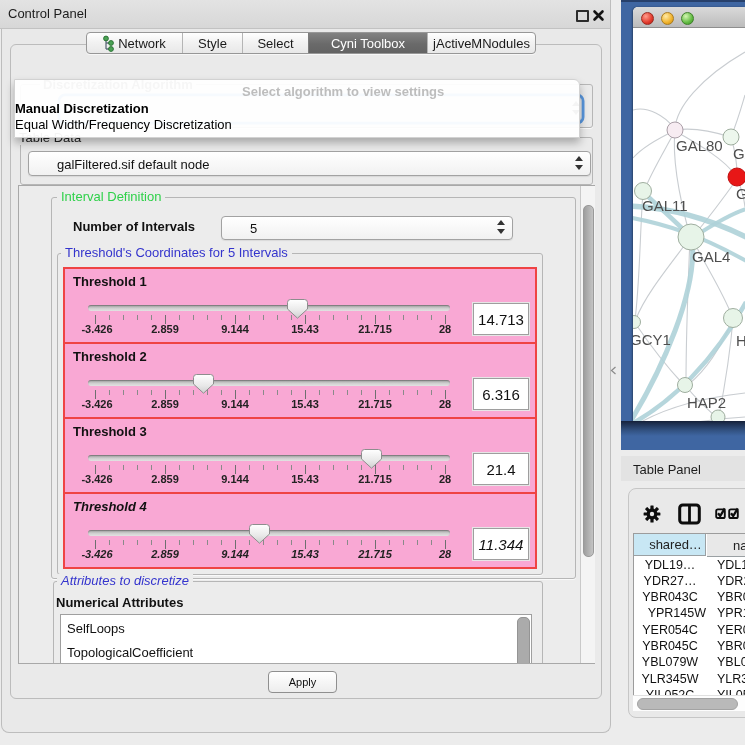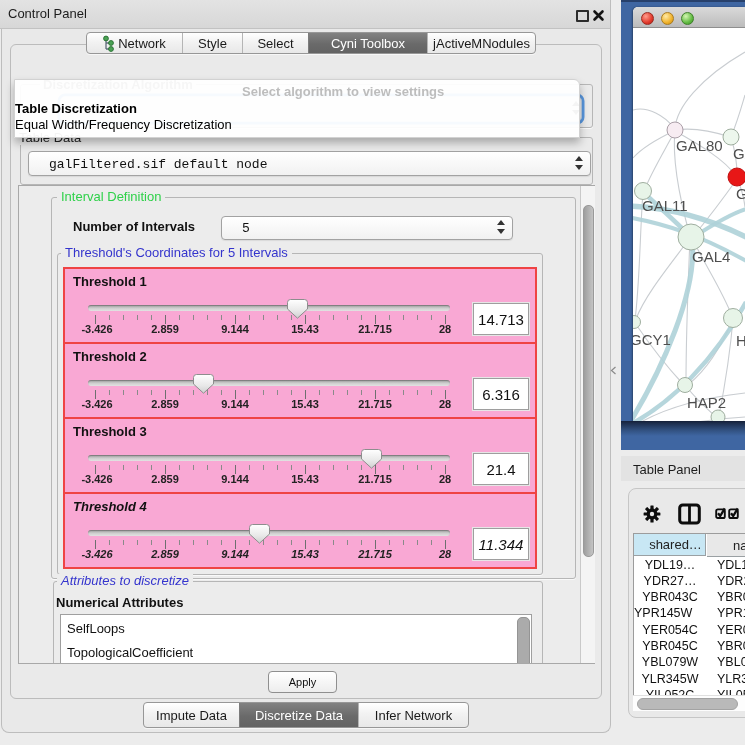--- a/index.html
+++ b/index.html
@@ -6,21 +6,21 @@
 #app{position:absolute;left:0;top:0;width:745px;height:745px;overflow:hidden;}
 .abs{position:absolute;}
 .seg{display:flex;border:1px solid #979797;border-radius:4px;background:linear-gradient(#ffffff,#f2f2f2 45%,#e8e8e8);box-shadow:0 1px 0 rgba(255,255,255,.6);}
 .seg span{display:flex;align-items:center;justify-content:center;color:#1a1a1a;border-left:1px solid #b5b5b5;white-space:nowrap;}
 .seg span:first-child{border-left:none;border-radius:3px 0 0 3px;}
 .seg span:last-child{border-radius:0 3px 3px 0;}
 .seg span.sel{background:linear-gradient(#828282,#6a6a6a 55%,#636363);color:#fff;border-left-color:#7c7c7c;}
 .gbox{position:absolute;border:1px solid #b6b6b6;border-radius:3px;box-shadow:inset 0 0 0 0px #fff, 0 1px 0 rgba(255,255,255,.7);}
 .glab{position:absolute;background:#ececec;padding:0 4px;font-size:13px;line-height:14px;}
 .combo{position:absolute;background:linear-gradient(#ffffff,#f1f1f1);border:1px solid #a2a2a2;border-radius:4px;font-size:13px;color:#111;box-shadow:0 1px 1px rgba(0,0,0,.08);}
-.combo .tx{position:absolute;left:20px;top:50%;transform:translateY(-50%);font-family:Liberation Mono, monospace;}
+.combo .tx{position:absolute;left:28px;top:50%;transform:translateY(-50%);}
 .spin{position:absolute;top:50%;transform:translateY(-50%);width:9px;height:14px;}
 .spin:before,.spin:after{content:"";position:absolute;left:0;border-left:4.5px solid transparent;border-right:4.5px solid transparent;}
 .spin:before{top:0;border-bottom:5px solid #333;}
 .spin:after{bottom:0;border-top:5px solid #333;}
 .b{font-weight:bold;}
 .thr{position:absolute;left:63px;width:470px;height:73px;background:#f9a8d4;border:2px solid #ef4444;}
 .thr .tl{position:absolute;left:8px;top:5px;font-size:13px;font-weight:bold;color:#111;}
 .groove{position:absolute;left:23px;top:36px;width:362px;height:6px;border-radius:3px;background:linear-gradient(#9e9e9e,#cfcfcf 55%,#e3e3e3);box-shadow:inset 0 1px 1px rgba(0,0,0,.25);}
 .ticksmin{position:absolute;left:30px;top:46px;width:352px;height:5px;background:repeating-linear-gradient(90deg,#8a8a8a 0 1px,transparent 1px 14px);}
 .ticksmaj{position:absolute;left:30px;top:46px;width:352px;height:9px;background:repeating-linear-gradient(90deg,#6f6f6f 0 1px,transparent 1px 70px);}
@@ -179,29 +179,24 @@
     <div style="font-size:13px;color:#111;padding:2px 0 0 6px;line-height:24px;">SelfLoops<br>TopologicalCoefficient<br>BetweennessCentrality<br>ClosenessCentrality</div>
     <div class="abs" style="right:1px;top:2px;width:11px;height:56px;background:#ababab;border:1px solid #949494;border-radius:5px;"></div>
   </div>
   </div>
 </div>
 
 <div class="abs" style="left:580px;top:186px;width:14px;height:477px;background:#f4f4f4;border-left:1px solid #c9c9c9;"></div>
 <div class="abs" style="left:582.5px;top:205px;width:9px;height:350px;background:linear-gradient(90deg,#9e9e9e,#c4c4c4);border:1px solid #9a9a9a;border-radius:5px;"></div>
 
 <div class="abs" style="left:268px;top:671px;width:67px;height:20px;background:linear-gradient(#ffffff,#ededed);border:1px solid #8f8f8f;border-radius:4px;font-size:11px;color:#111;display:flex;align-items:center;justify-content:center;">Apply</div>
-<div class="seg abs" style="left:143px;top:702px;height:24px;font-size:13px;">
- <span style="width:95px;">Impute Data</span>
- <span class="sel" style="width:118px;">Discretize Data</span>
- <span style="width:109px;">Infer Network</span>
-</div>
 
 <div class="abs" style="left:14px;top:79px;width:564px;height:57px;background:rgba(255,255,255,0.95);border:1px solid #d2d2d2;border-radius:0 6px 0 0;box-shadow:0 5px 9px rgba(0,0,0,0.28);"></div>
 <div class="abs" style="left:242px;top:84px;font-size:13px;font-weight:bold;color:#bdbdbd;">Select algorithm to view settings</div>
-<div class="abs b" style="left:15px;top:101px;font-size:13px;color:#000;">Table Discretization</div>
+<div class="abs b" style="left:15px;top:101px;font-size:13px;color:#000;">Manual Discretization</div>
 <div class="abs" style="left:15px;top:117px;font-size:13px;color:#000;">Equal Width/Frequency Discretization</div>
 <svg class="abs" style="left:610px;top:366px;" width="7" height="9">
       <path d="M5.5,1 L1.5,4.5 L5.5,8" stroke="#8a8a8a" stroke-width="1.2" fill="none"></path>
     </svg>
 
 <div class="abs" style="left:621px;top:0;width:124px;height:450px;background:#3f66a2;"></div>
 <div class="abs" style="left:621px;top:0;width:124px;height:2px;background:#27406b;"></div>
 <div class="abs" style="left:621px;top:421px;width:124px;height:15px;background:linear-gradient(#17233d,#31507f 60%,#3f66a2);"></div>
 
 <div class="abs" style="left:633px;top:7px;width:112px;height:414px;background:#fff;border-radius:5px 0 0 0;box-shadow:-1px 0 2px rgba(0,0,0,.35);"></div>
@@ -307,21 +302,21 @@
       <span style="position:absolute;left:7px;">YDL19</span>
     </div>
 <div class="abs" style="left:634px;top:573.8px;width:72px;height:16.3px;font-size:12.5px;color:#111;text-align:center;overflow:hidden;">YDR27…</div>
 <div class="abs" style="left:710px;top:573.8px;width:40px;height:16.3px;font-size:12.5px;color:#111;overflow:hidden;">
       <span style="position:absolute;left:7px;">YDR27</span>
     </div>
 <div class="abs" style="left:634px;top:590.1px;width:72px;height:16.3px;font-size:12.5px;color:#111;text-align:center;overflow:hidden;">YBR043C</div>
 <div class="abs" style="left:710px;top:590.1px;width:40px;height:16.3px;font-size:12.5px;color:#111;overflow:hidden;">
       <span style="position:absolute;left:7px;">YBR04</span>
     </div>
-<div class="abs" style="left:634px;top:606.4px;width:72px;height:16.3px;font-size:12.5px;color:#111;text-align:left;overflow:hidden;">YPR145W</div>
+<div class="abs" style="left:634px;top:606.4px;width:72px;height:16.3px;font-size:12.5px;color:#111;text-align:right;overflow:hidden;">YPR145W</div>
 <div class="abs" style="left:710px;top:606.4px;width:40px;height:16.3px;font-size:12.5px;color:#111;overflow:hidden;">
       <span style="position:absolute;left:7px;">YPR14</span>
     </div>
 <div class="abs" style="left:634px;top:622.7px;width:72px;height:16.3px;font-size:12.5px;color:#111;text-align:center;overflow:hidden;">YER054C</div>
 <div class="abs" style="left:710px;top:622.7px;width:40px;height:16.3px;font-size:12.5px;color:#111;overflow:hidden;">
       <span style="position:absolute;left:7px;">YER05</span>
     </div>
 <div class="abs" style="left:634px;top:639.0px;width:72px;height:16.3px;font-size:12.5px;color:#111;text-align:center;overflow:hidden;">YBR045C</div>
 <div class="abs" style="left:710px;top:639.0px;width:40px;height:16.3px;font-size:12.5px;color:#111;overflow:hidden;">
       <span style="position:absolute;left:7px;">YBR04</span>

